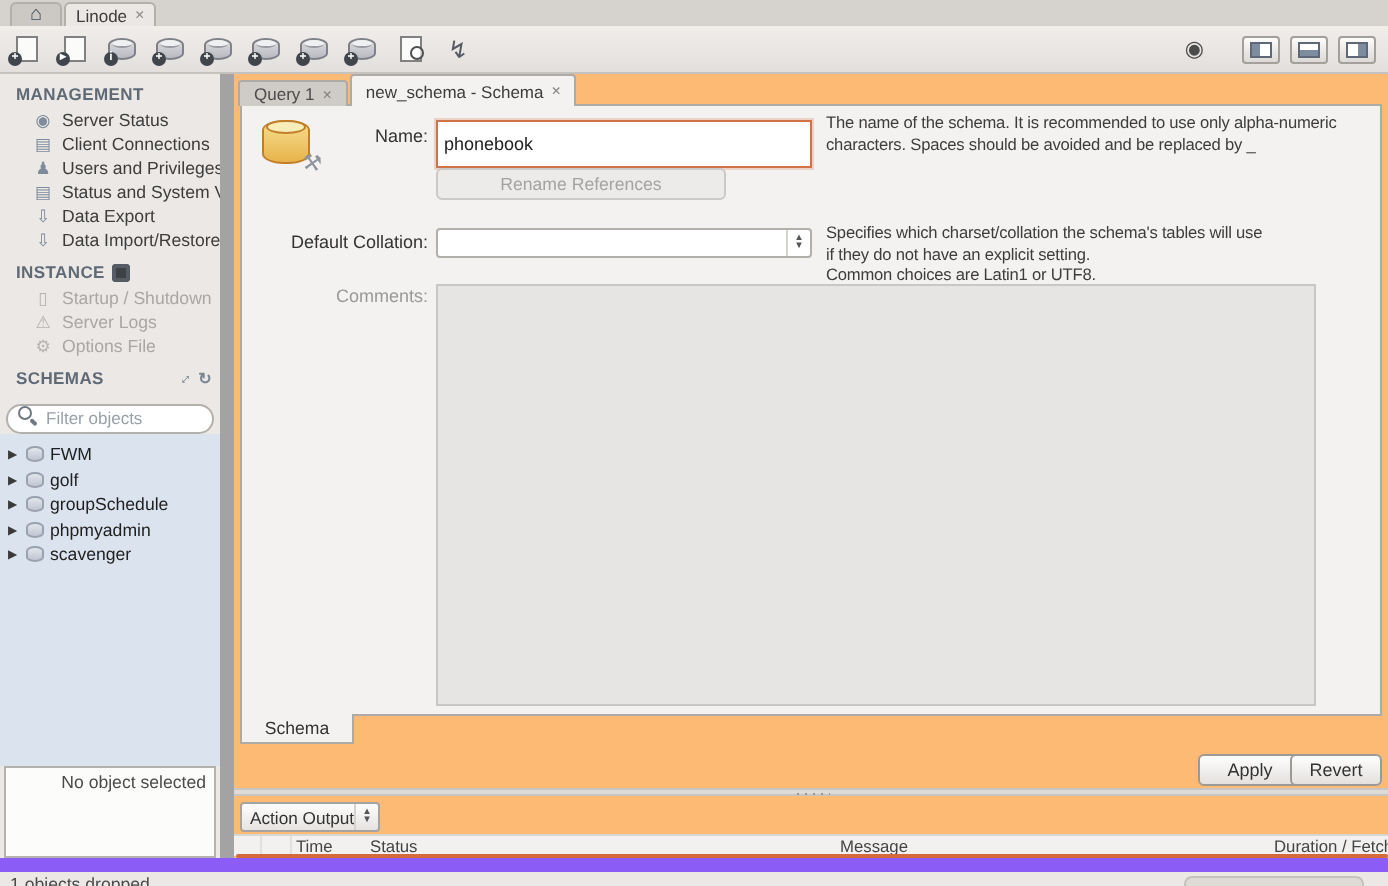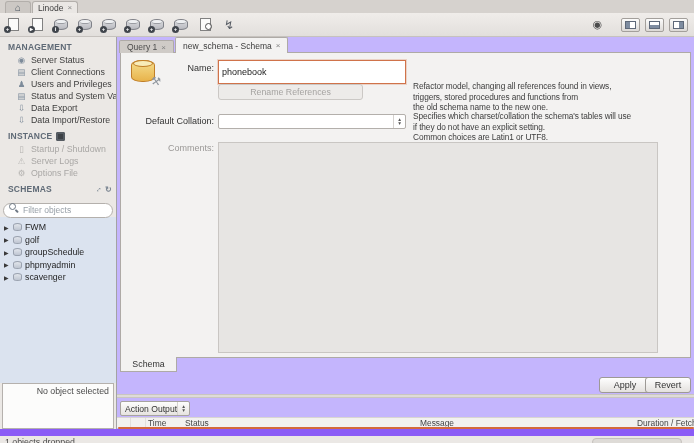--- a/index.html
+++ b/index.html
@@ -42,21 +42,21 @@
   .toggle .mini{position:absolute;left:3px;right:3px;top:2px;bottom:2px;border:1px solid #5e6878;background:#fff;}
   .toggle .fill{position:absolute;background:#7e8ca0;}
   .t-left .fill{left:4px;top:3px;bottom:3px;width:4px;}
   .t-bottom .fill{left:4px;right:4px;bottom:3px;height:3px;}
   .t-right .fill{right:4px;top:3px;bottom:3px;width:4px;}
 
   
   .workspace{position:absolute;left:0;top:37px;right:0;bottom:14px;display:flex;}
 
   
-  .sidebar{width:117px;flex:none;background:#ebe8e5;border-right:1px solid #a3a3a3;
+  .sidebar{width:117px;flex:none;background:#ebe8e5;border-right:7px solid #a3a3a3;
            display:flex;flex-direction:column;box-sizing:border-box;overflow:hidden;}
   .side-title{display:flex;align-items:center;font-size:8.5px;font-weight:bold;color:#5f6a76;
               letter-spacing:.2px;margin:5px 4px 2px 8px;white-space:nowrap;}
   .side-items{display:block;}
   .side-item{height:12px;display:flex;align-items:center;gap:4px;padding-left:16px;
              font-size:8.8px;color:#3d3d3d;white-space:nowrap;overflow:hidden;cursor:default;}
   .side-item .gl{width:11px;flex:none;text-align:center;color:#7d8b9a;font-size:8.5px;line-height:10px;}
   .instance-items .side-item{color:#a9a7a5;}
   .instance-items .side-item .gl{color:#b5b3b1;}
   .inst-gl{display:inline-block;width:9px;height:9px;background:#3d4247;border-radius:2px;margin-left:4px;
@@ -77,21 +77,21 @@
   .cyl{width:9px;height:8px;flex:none;background:linear-gradient(#e2e6ec,#bec5d1);
        border:1px solid #9aa2af;border-radius:4.5px/2.5px;box-sizing:border-box;}
   .info-tabs{height:14px;flex:none;display:flex;align-items:flex-end;padding-left:2px;gap:1px;background:#dcd8d4;}
   .info-tab{font-size:8.5px;padding:1px 6px 1px 6px;border:1px solid #b1ada9;border-bottom:none;
             border-radius:2px 2px 0 0;background:#cfccc8;color:#5a5a5a;white-space:nowrap;}
   .info-tab.active{background:#fcfbfa;color:#333;position:relative;z-index:2;}
   .info-panel{height:46px;flex:none;margin:0 2px;background:#fcfcfb;border:1px solid #b5b1ad;
               font-size:8.8px;color:#4a4a4a;padding:2px 4px;box-sizing:border-box;text-align:right;}
 
   
-  .main{flex:1;position:relative;background:#c4b5fd;overflow:hidden;}
+  .main{flex:1;position:relative;background:#fdba74;overflow:hidden;}
   .etabs{position:absolute;left:2px;top:0;height:16px;display:flex;align-items:flex-end;gap:1px;z-index:3;}
   .etab{box-sizing:border-box;font-size:8.5px;color:#3c3c3c;display:flex;align-items:center;
         padding:0 7px;border:1px solid #aeaaa6;border-bottom:none;border-radius:2px 2px 0 0;white-space:nowrap;}
   .etab .close{color:#828282;font-size:8px;margin-left:4px;}
   .etab-inactive{height:13px;background:#cfcbc7;color:#4c4c4c;}
   .etab-active{height:16px;background:#f3f2f1;position:relative;z-index:3;}
   .panel{position:absolute;left:3px;right:3px;top:15px;height:306px;background:#f3f2f1;
          border:1px solid #aeaaa6;box-sizing:border-box;z-index:2;}
 
   .schema-big-icon{position:absolute;left:8px;top:5px;width:32px;height:30px;}
@@ -363,25 +363,24 @@
       </div>
 
       <div class="panel">
         <div class="schema-big-icon">
           <span class="big-db"></span>
           <span class="big-wrench">⚒</span>
         </div>
 
         <div class="flabel" style="top:10px;">Name:</div>
         <input class="name-input" value="phonebook" style="">
+        <div class="help help1">The name of the schema. It is recommended to use only alpha-numeric
+characters. Spaces should be avoided and be replaced by _</div>
 
         <div class="rename-btn">Rename References</div>
-        <div class="help help2">Refactor model, changing all references found in views,
-triggers, stored procedures and functions from
-the old schema name to the new one.</div>
 
         <div class="flabel" style="top:63px;">Default Collation:</div>
         <div class="sel">
           <span class="val"></span>
           <span class="spin"></span>
         </div>
         <div class="help help3">Specifies which charset/collation the schema's tables will use
 if they do not have an explicit setting.
 Common choices are Latin1 or UTF8.</div>
 

